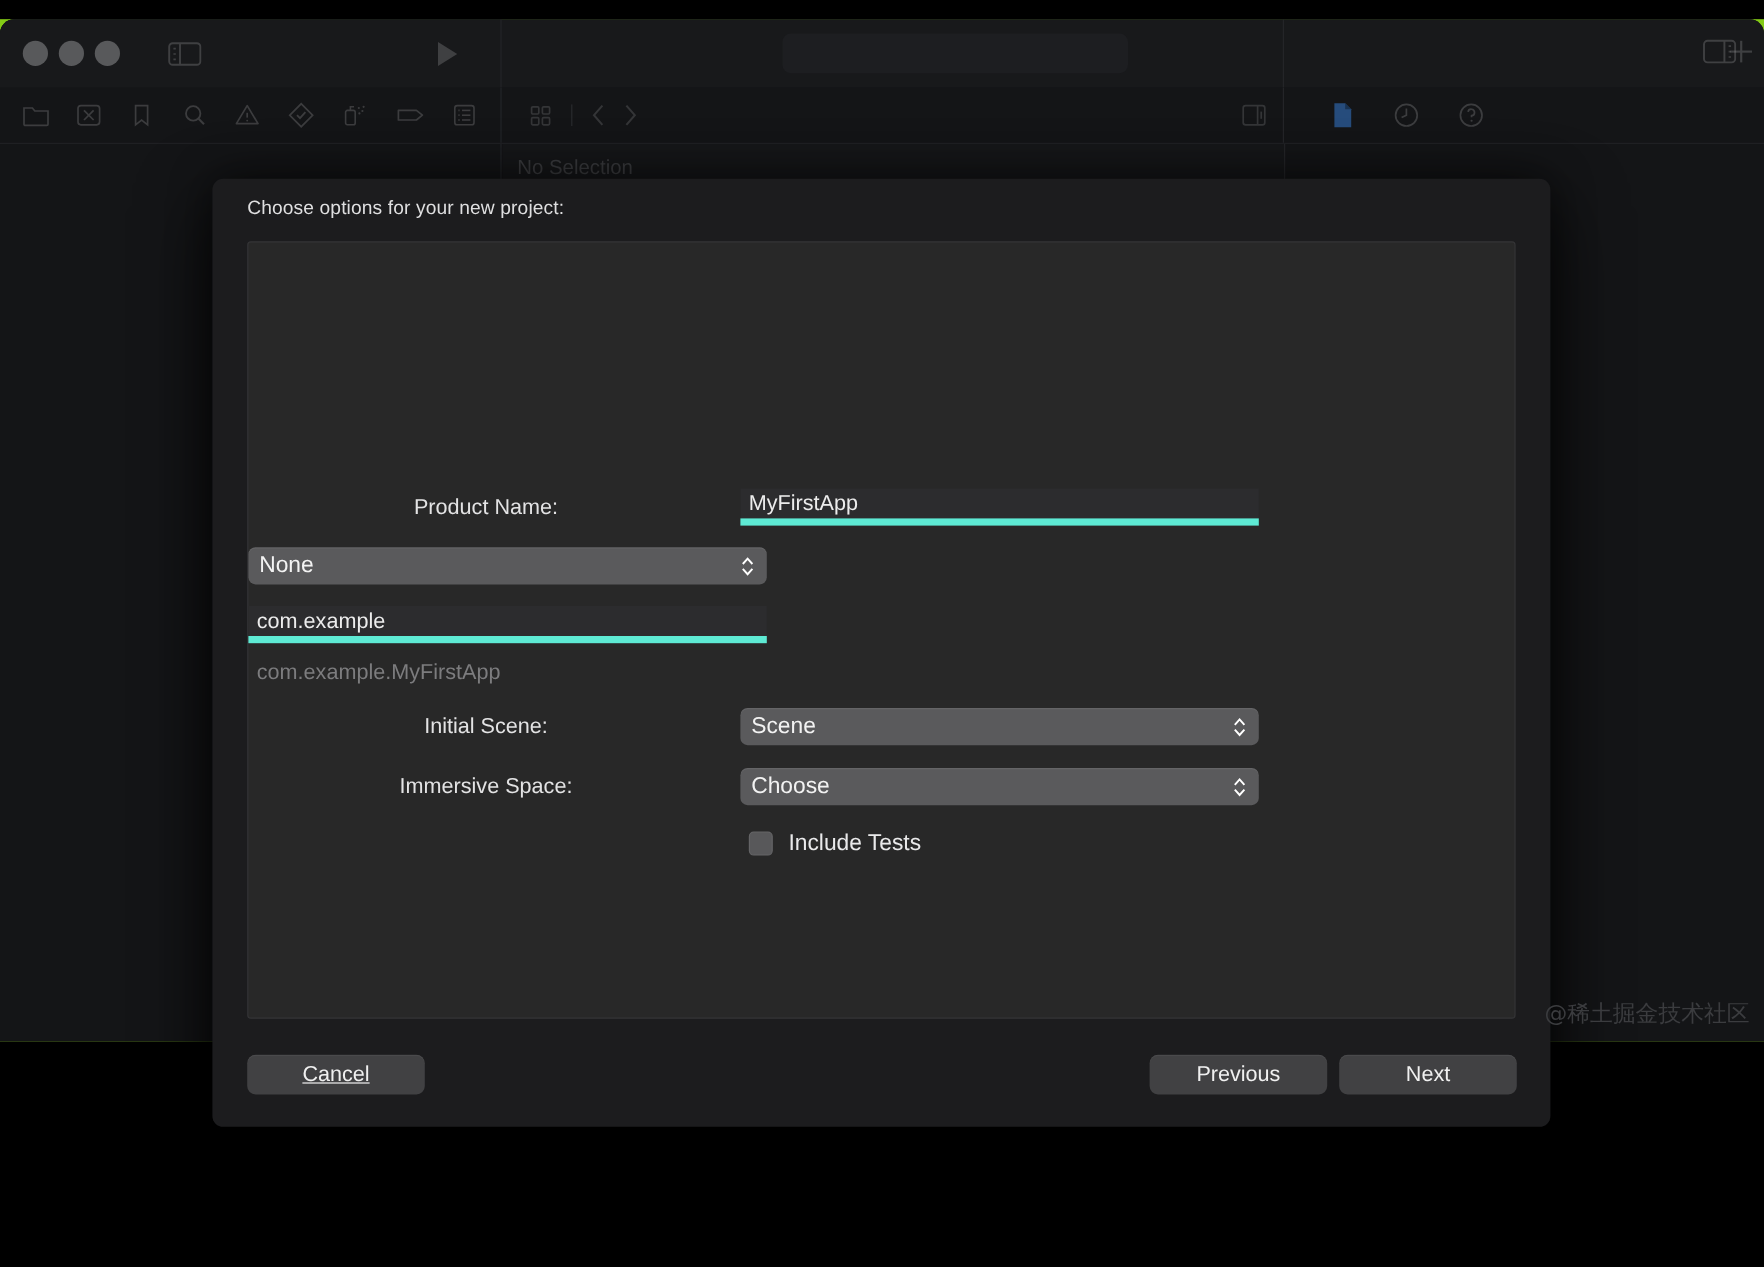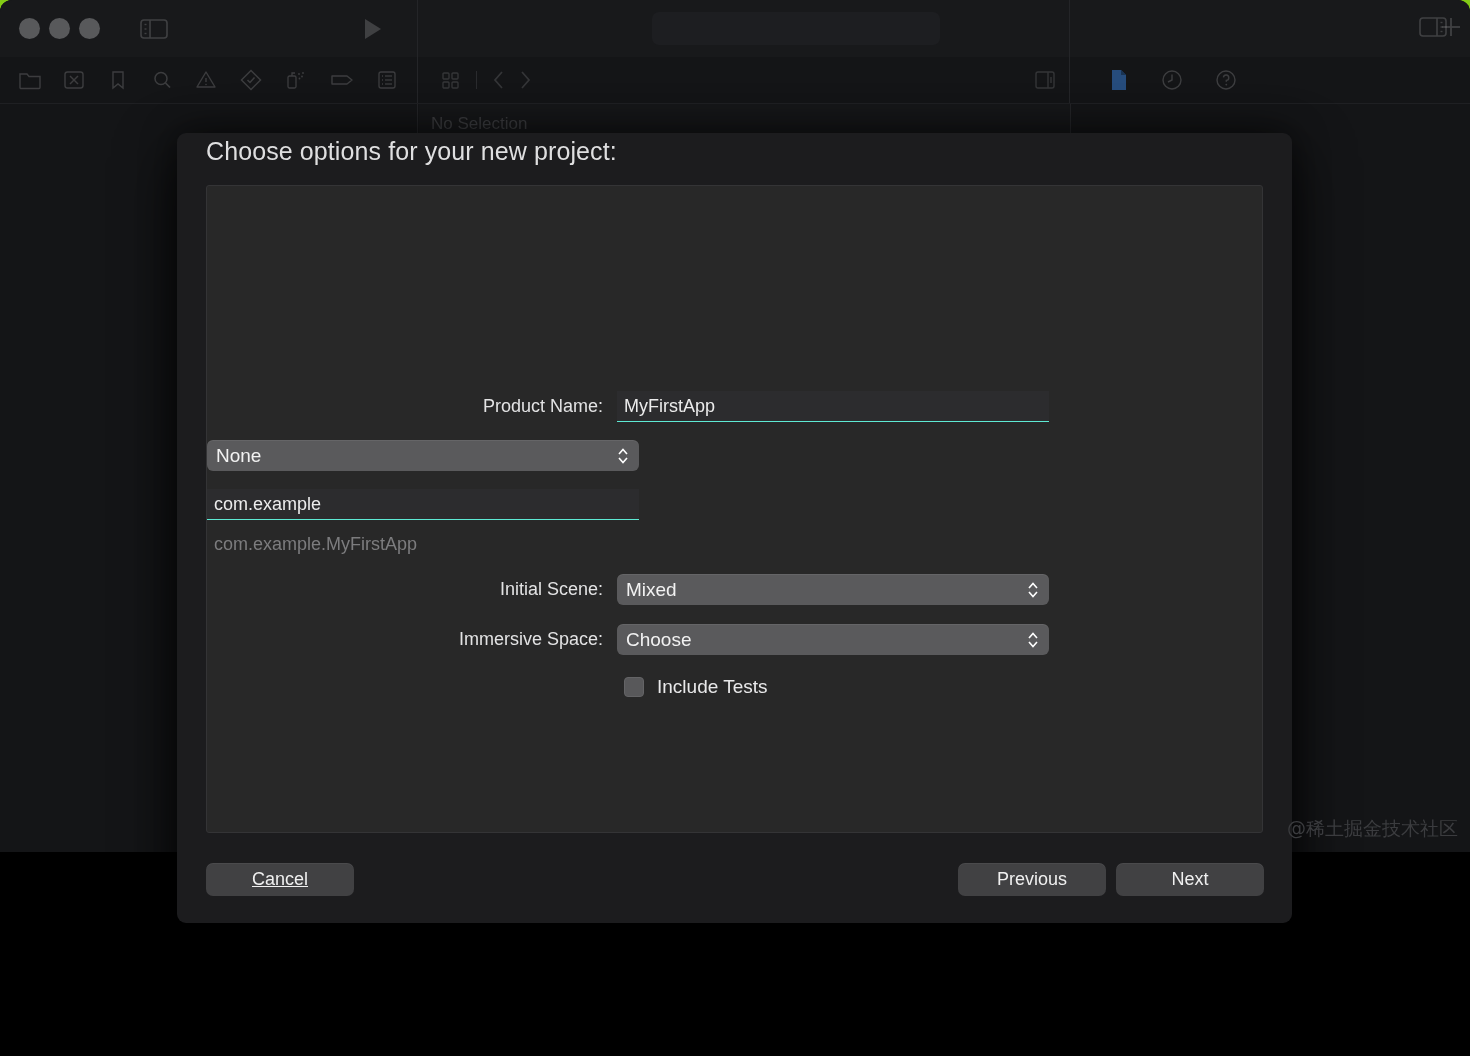--- a/index.html
+++ b/index.html
@@ -10,20 +10,21 @@
     overflow: hidden;
     background: #000;
     font-family: "Liberation Sans", sans-serif;
   }
 
   #app {
     position: relative;
     width: 1470px;
     height: 852px;
     background: #84cc16;
+    margin-top: 16px;
   }
 
   
   .xcode-window {
     position: absolute;
     inset: 0;
     background: #141517;
     border-radius: 12px 12px 0 0;
     overflow: hidden;
   }
@@ -211,22 +212,22 @@
   .sheet {
     position: absolute;
     left: 177px; top: 133px;
     width: 1115px; height: 790px;
     background: #1c1c1e;
     border-radius: 9px;
     box-shadow: 0 22px 60px rgba(0,0,0,.75);
   }
   .sheet-title {
     position: absolute;
-    left: 29px; top: 4px;
-    font-size: 25px;
+    left: 29px; top: 16px;
+    font-size: 16px;
     color: #dfdfe0;
     letter-spacing: .1px;
   }
   .sheet-panel {
     position: absolute;
     left: 29px; top: 52px;
     width: 1057px; height: 648px;
     background: #282828;
     border: 1px solid #343436;
     border-radius: 3px;
@@ -240,31 +241,31 @@
   }
   .field-row {
     position: absolute;
     left: 0;
     width: 1057px;
     display: flex;
     align-items: center;
   }
   .field-label {
     width: 410px;
-    text-align: right;
+    text-align: center;
     padding-right: 14px;
     font-size: 18px;
     color: #e3e3e4;
     white-space: nowrap;
   }
   .text-input {
     width: 432px; height: 31px;
     background: #2c2c2e;
     border: none;
-    border-bottom: 1px solid #5eead4;
+    border-bottom: 6px solid #5eead4;
     color: #ececec;
     font-size: 18px;
     font-family: "Liberation Sans", sans-serif;
     padding: 0 7px;
     outline: none;
   }
   .static-value {
     font-size: 18px;
     color: #7c7c7e;
     padding-left: 7px;
@@ -578,21 +579,21 @@
           <input class="text-input" type="text" value="com.example" style="">
         </div>
 
         <div class="field-row" style="top:348px">
           <span class="static-value">com.example.MyFirstApp</span>
         </div>
 
         <div class="field-row" style="top:388px">
           <span class="field-label">Initial Scene:</span>
           <div class="popup">
-            <span>Mixed</span>
+            <span>Scene</span>
             <span class="popup-arrows">
               <svg width="12" height="20" viewBox="0 0 12 20">
                 <polyline points="2,8 6,3.5 10,8" fill="none" stroke="#ffffff" stroke-width="1.6"></polyline>
                 <polyline points="2,12 6,16.5 10,12" fill="none" stroke="#ffffff" stroke-width="1.6"></polyline>
               </svg>
             </span>
           </div>
         </div>
 
         <div class="field-row" style="top:438px">

